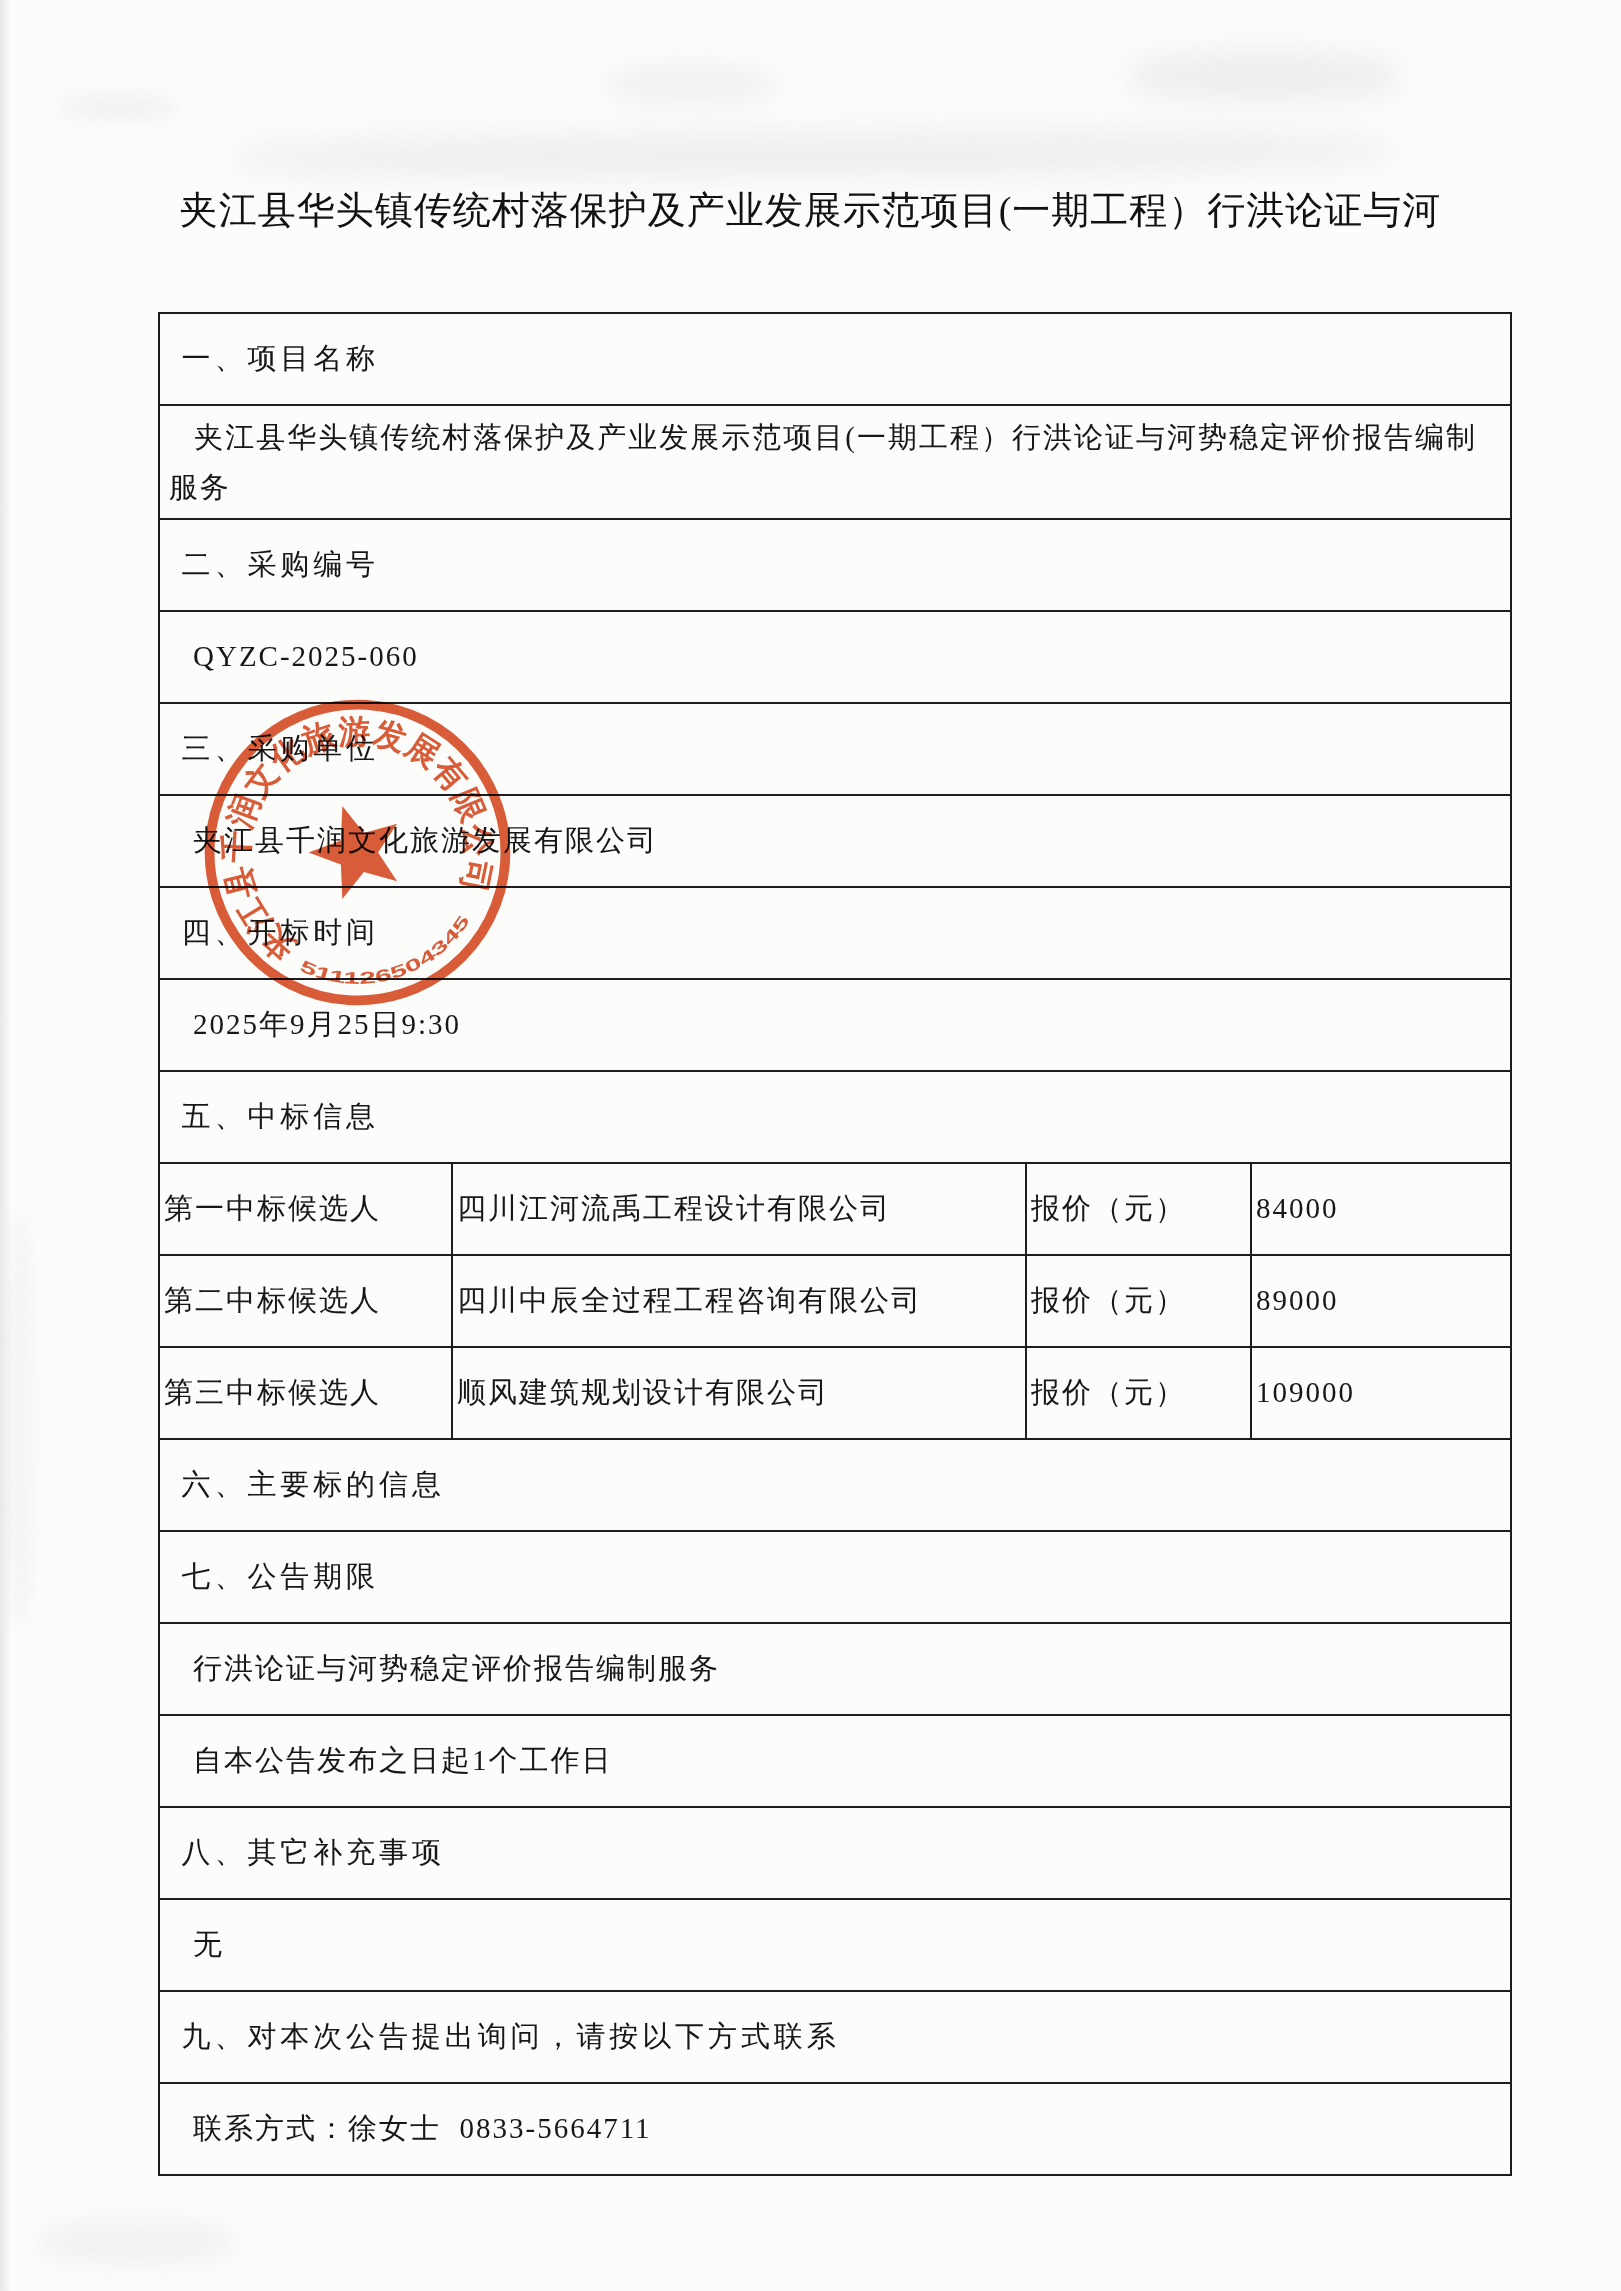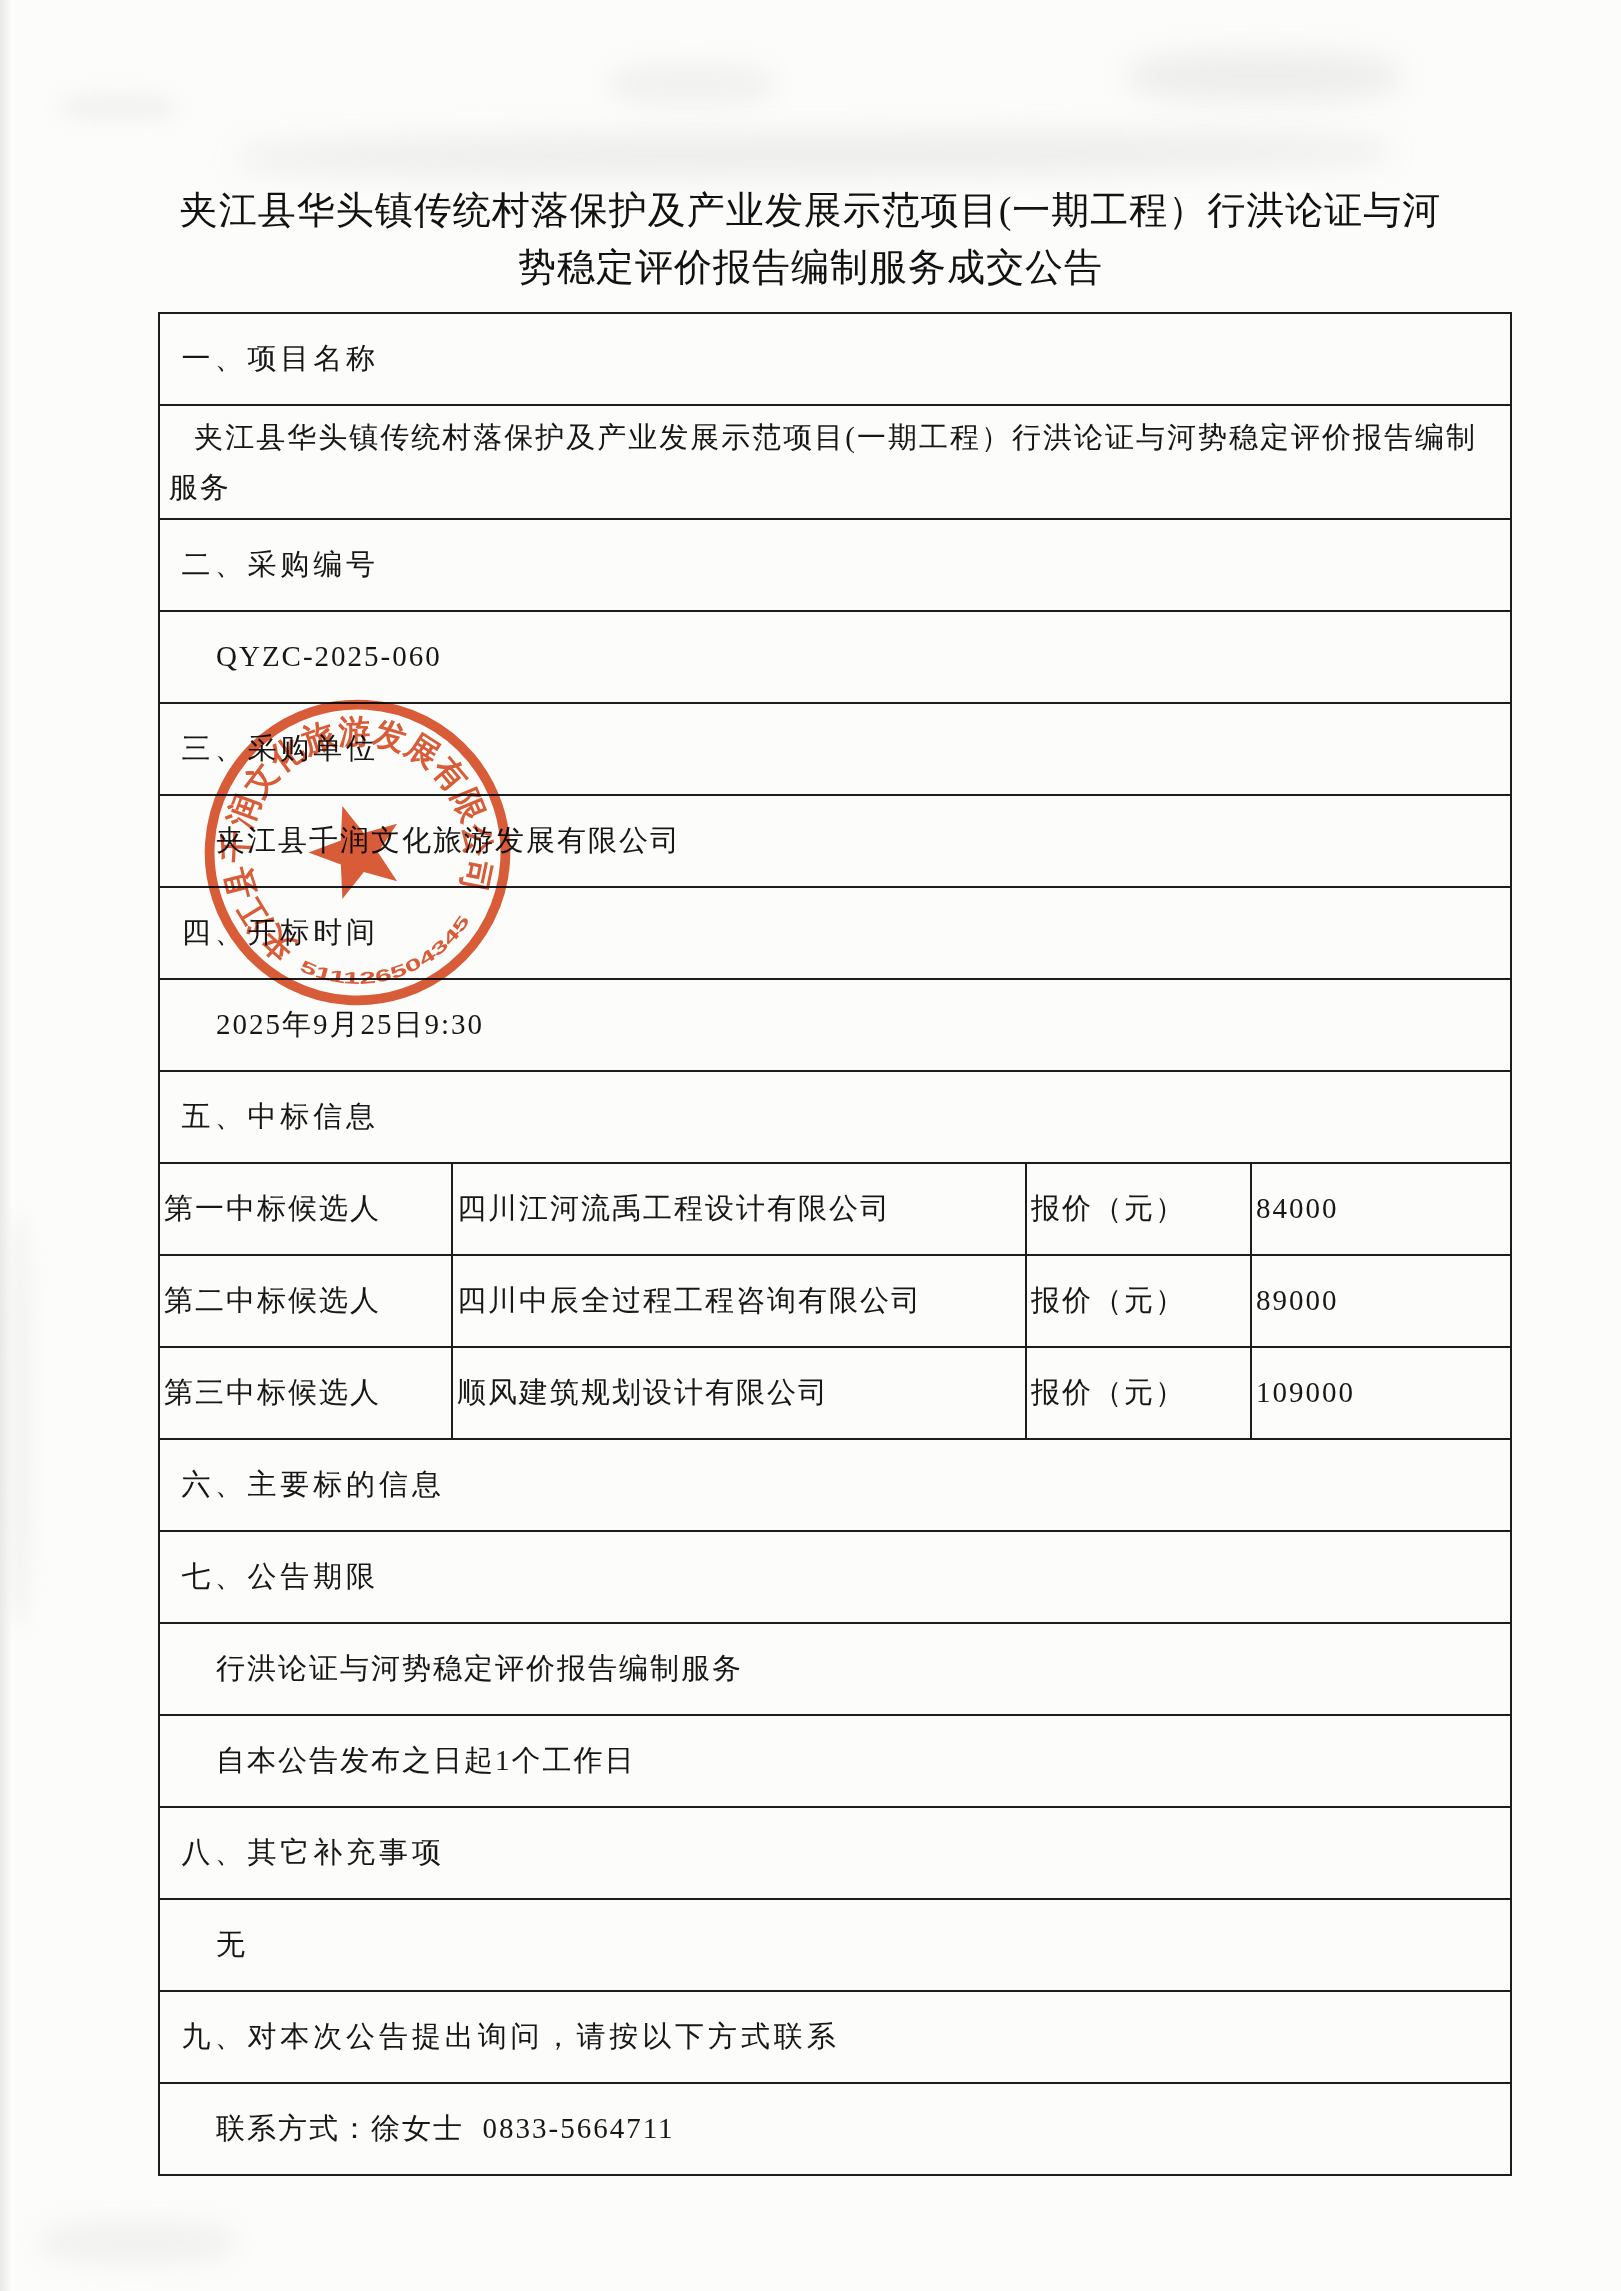--- a/index.html
+++ b/index.html
@@ -36,21 +36,21 @@
   table.doc{
     position:absolute;top:312px;left:158px;width:1353px;
     border-collapse:collapse;table-layout:fixed;
     font-size:29px;color:#171717;
   }
   table.doc,table.doc td{border:2.5px solid #1d1d1d;}
   table.doc{border-width:2.9px;}
   table.doc tr{height:92px;}
   td{vertical-align:middle;white-space:pre-wrap;}
   td.s{padding-left:21.6px;letter-spacing:3.9px;}
-  td.c{padding-left:56px;letter-spacing:2px;font-family:Liberation Serif, serif;}
+  td.c{padding-left:33px;letter-spacing:2px;font-family:Liberation Serif, serif;}
   td.w{padding:5.9px 11.8px 5.9px 8.8px;text-indent:25.5px;line-height:50px;letter-spacing:2px;}
   td.b{text-align:left;letter-spacing:2px;padding:0 3.9px;}
 
   .seal{
     position:absolute;left:191px;top:686px;width:333px;height:333px;
     mix-blend-mode:multiply;opacity:.92;pointer-events:none;
   }
 </style>
 </head>
 <body>
@@ -60,21 +60,20 @@
   <div class="smudge s1"></div>
   <div class="smudge s2"></div>
   <div class="smudge s3"></div>
   <div class="smudge s4"></div>
   <div class="smudge s5"></div>
   <div class="smudge s6"></div>
   <div class="edge-left"></div>
 
   <div class="title">
     <span>夹江县华头镇传统村落保护及产业发展示范项目(一期工程）行洪论证与河</span>
-    <span>势稳定评价报告编制服务成交公告</span>
   </div>
 
   <table class="doc">
     <colgroup>
         <col style="width:293px">
         <col style="width:574px">
         <col style="width:225px">
         <col style="width:260px">
       </colgroup>
     <tbody>

